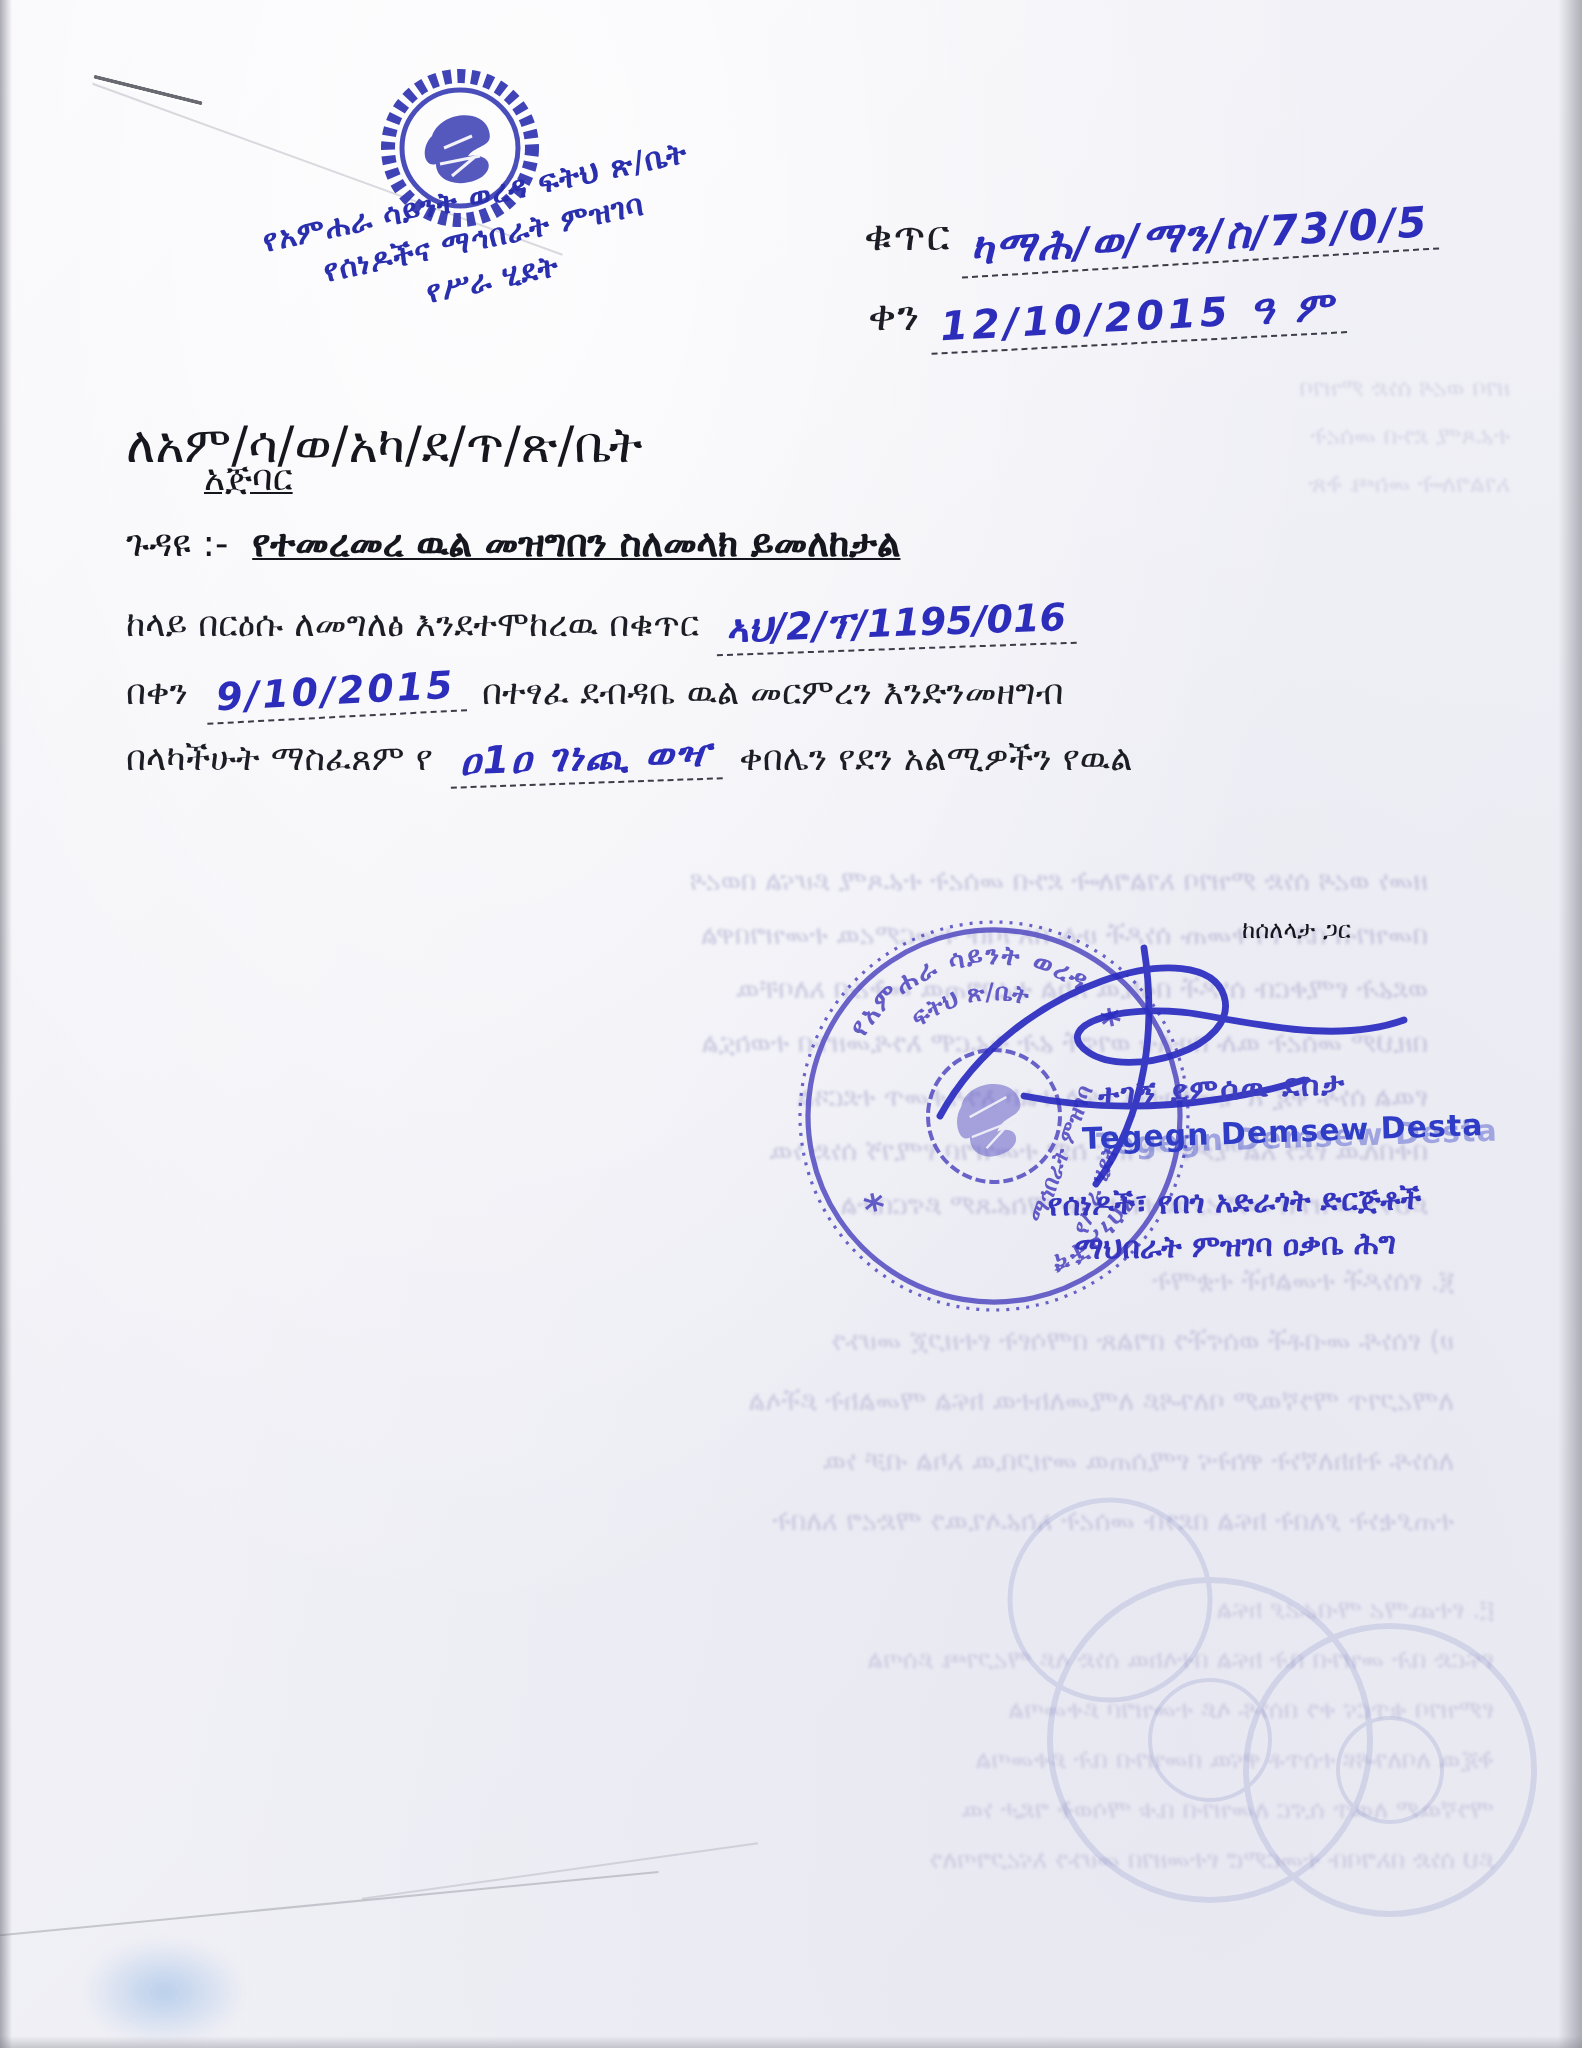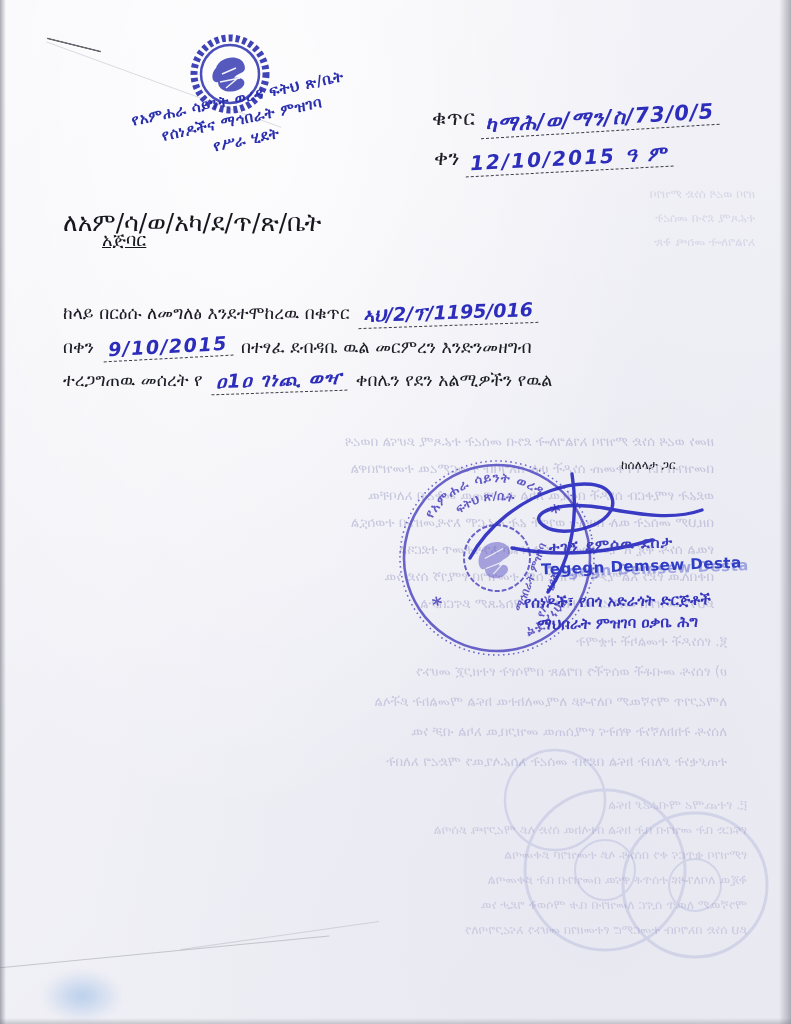--- a/index.html
+++ b/index.html
@@ -153,33 +153,37 @@
     <span class="hand dash">ካማሕ/ወ/ማን/ስ/73/0/5</span>
   </div>
   <div class="ref-row ref-2">
     <span class="ref-label">ቀን</span>
     <span class="hand dash">12/10/2015 ዓ ም</span>
   </div>
 
   <div class="recipient">ለአም/ሳ/ወ/አካ/ደ/ጥ/ጽ/ቤት</div>
   <div class="city">አጅባር</div>
 
+  <div class="subject">
+    <span>ጉዳዩ :-</span>
+    <span class="subj-t">የተመረመረ ዉል መዝግበን ስለመላክ ይመለከታል</span>
+  </div>
 
   <div class="body-block">
     <div class="line">
       <span>ከላይ በርዕሱ ለመግለፅ እንደተሞከረዉ በቁጥር</span>
       <span class="hand dash h1">ኣህ/2/ፕ/1195/016</span>
     </div>
     <div class="line">
       <span>በቀን</span>
       <span class="hand dash h2">9/10/2015</span>
       <span>በተፃፈ ደብዳቤ ዉል መርምረን እንድንመዘግብ</span>
     </div>
     <div class="line">
-      <span>ተረጋግጠዉ መሰረት የ</span>
+      <span>በላካችሁት ማስፈጸም የ</span>
       <span class="hand dash h3">ዐ1ዐ ገነጪ ወዣ</span>
       <span>ቀበሌን የደን አልሚዎችን የዉል</span>
     </div>
   </div>
 
   <div class="closing">ከሰለላታ ጋር</div>
 
   <svg class="stamp-svg" width="200" height="200" viewBox="0 0 200 200">
     <defs>
       <path id="arcT" d="M 24,100 A 76,76 0 0 1 176,100" fill="none"></path>

